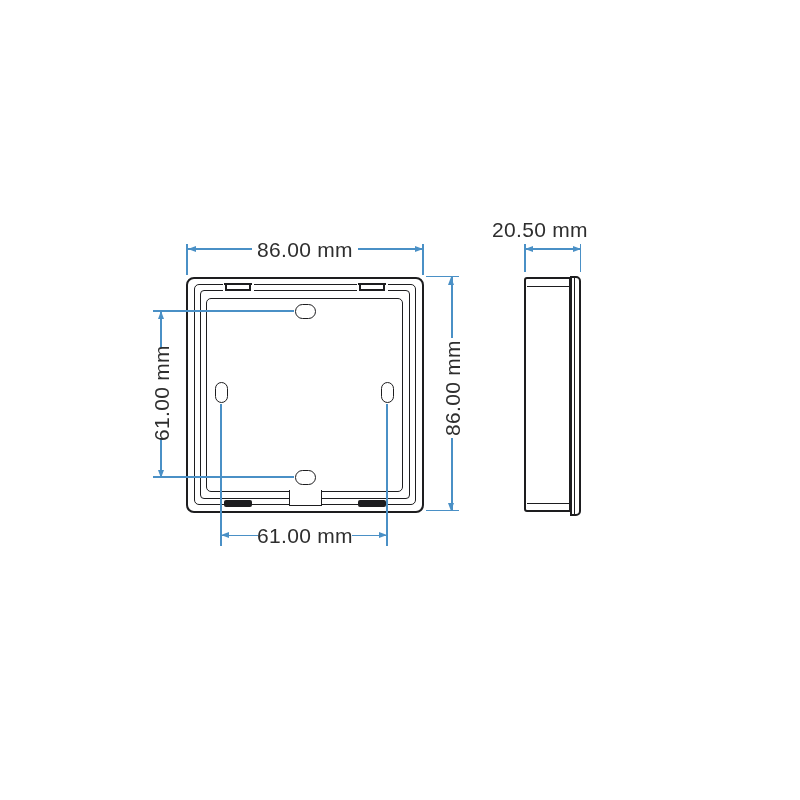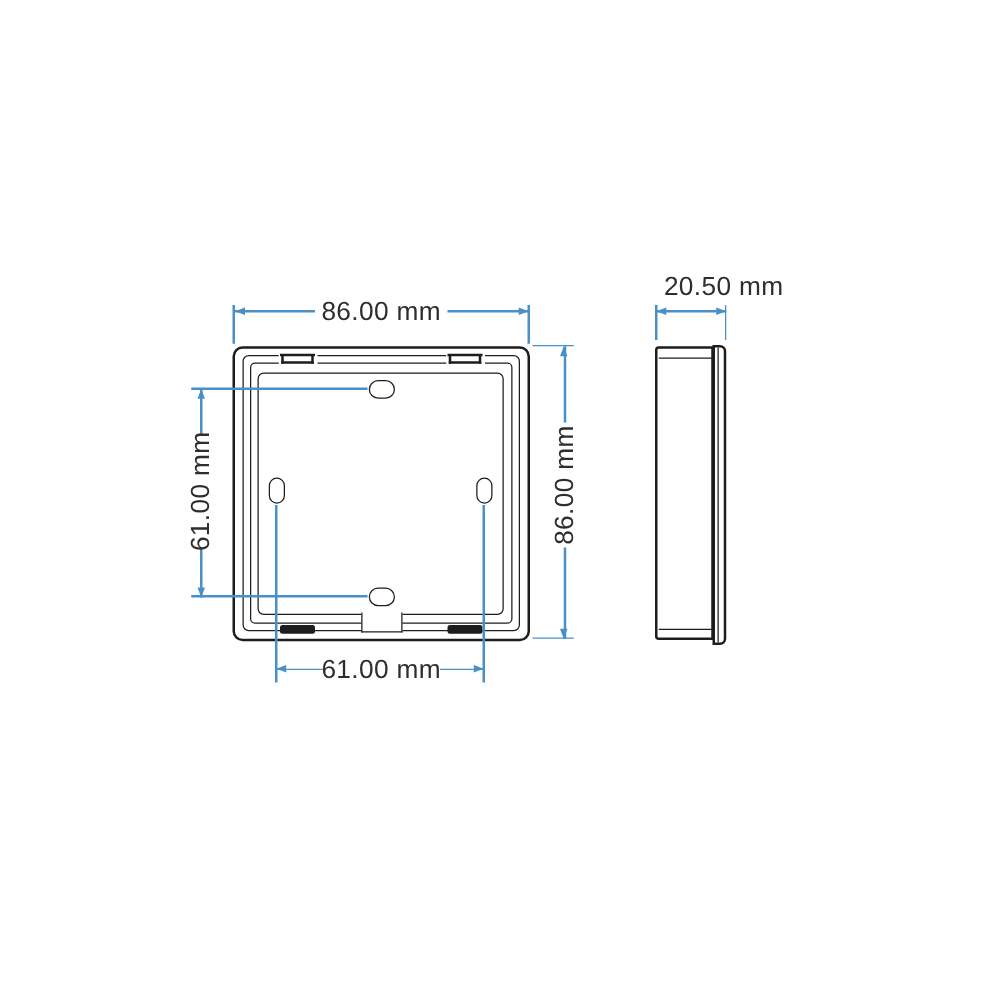--- a/index.html
+++ b/index.html
@@ -113,16 +113,16 @@
     <div class="ar right" style="left:378.6px;top:531.9px;"></div>
     <div class="dim-label" style="left:248px;top:525px;width:114px;">61.00 mm</div>
   </div>
 
   <div>
     <div class="bl" style="left:524.5px;top:248.3px;width:56.5px;height:1.6px;"></div>
     <div class="bl" style="left:524.3px;top:243.5px;width:1.6px;height:28px;"></div>
     <div class="bl" style="left:579.9px;top:243.5px;width:1.6px;height:28px;"></div>
     <div class="ar left" style="left:525.2px;top:245.6px;"></div>
     <div class="ar right" style="left:572.5px;top:245.6px;"></div>
-    <div class="dim-label" style="left:519px;top:219px;width:120px;">20.50 mm</div>
+    <div class="dim-label" style="left:480px;top:219px;width:120px;">20.50 mm</div>
   </div>
 
 </div>
 
 </body></html>

